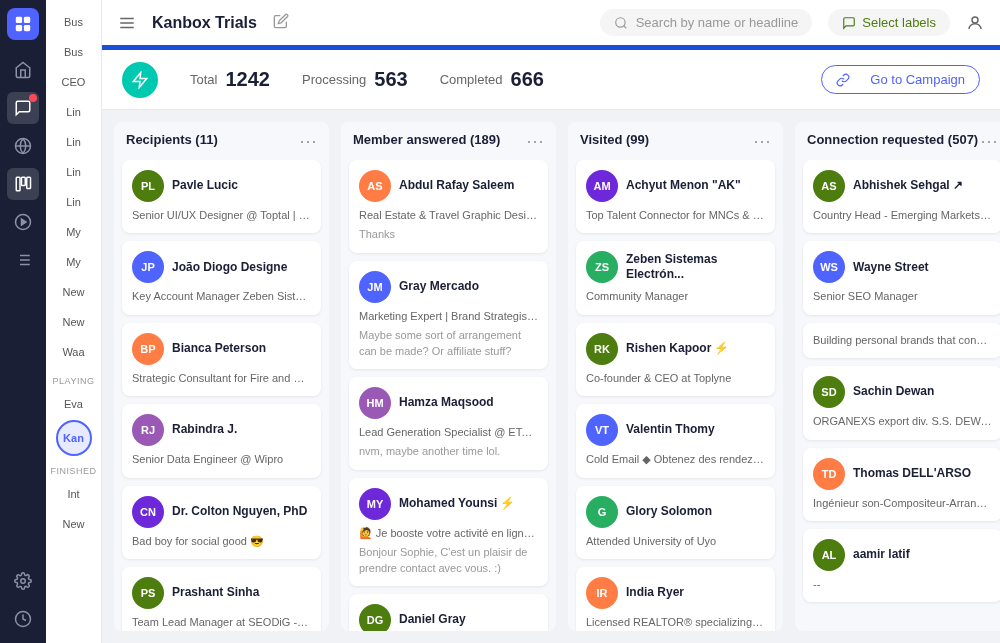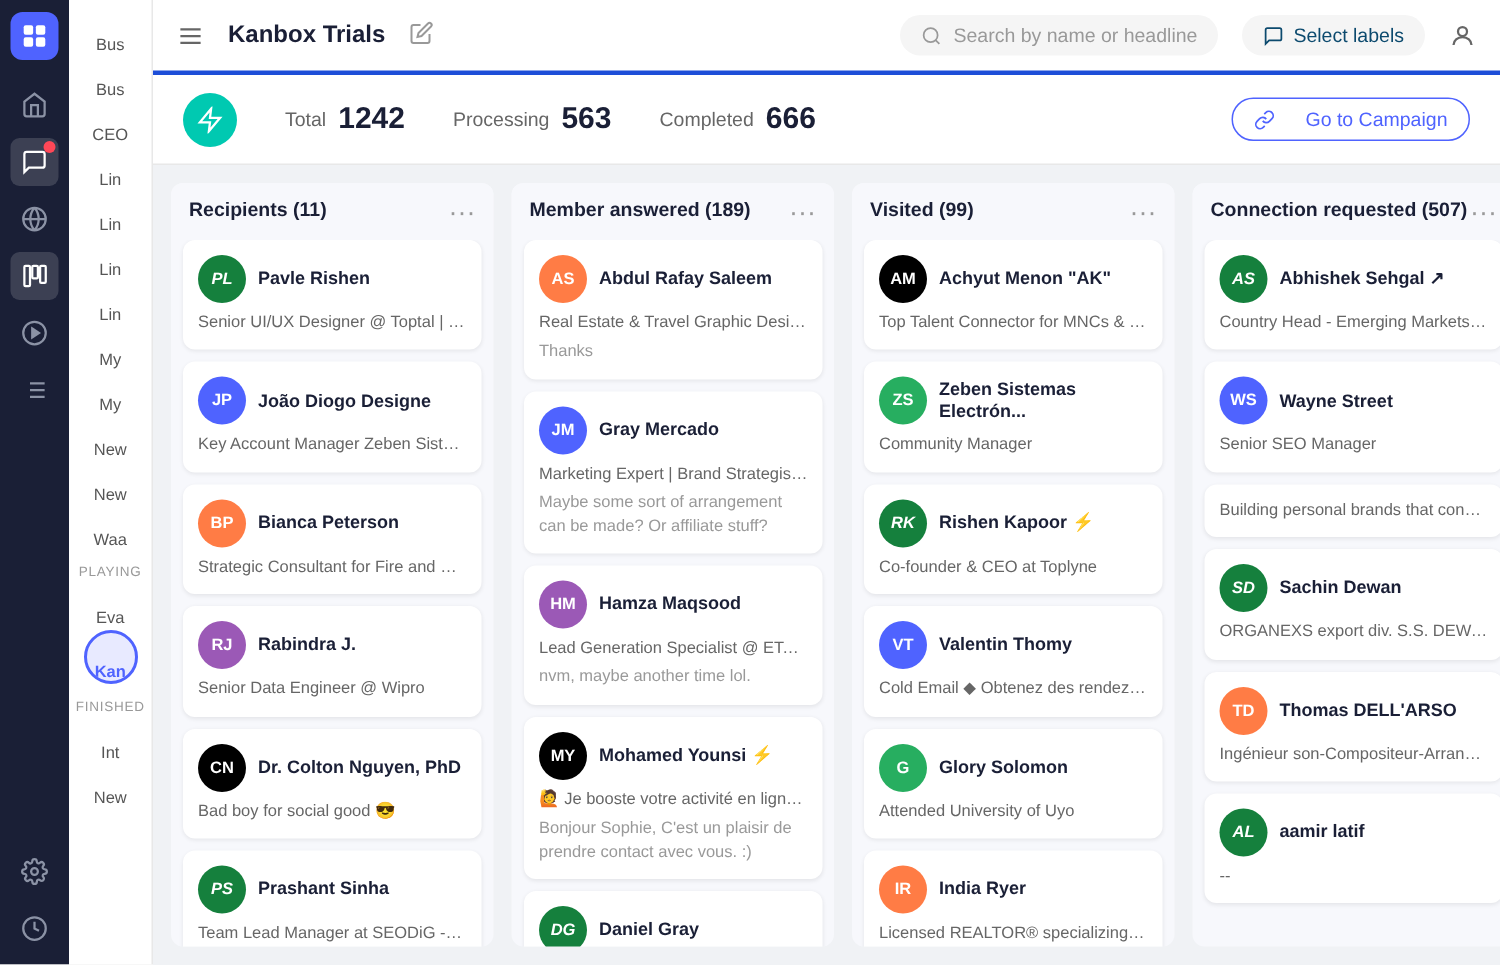--- a/index.html
+++ b/index.html
@@ -10,33 +10,33 @@
     .icon-bar-logo { width: 32px; height: 32px; background: #4f63ff; border-radius: 8px; display: flex; align-items: center; justify-content: center; margin-bottom: 8px; }
     .icon-bar-logo svg { fill: white; width: 18px; height: 18px; }
     .icon-btn { width: 32px; height: 32px; border-radius: 6px; display: flex; align-items: center; justify-content: center; color: #8b92a5; cursor: pointer; position: relative; }
     .icon-btn.active { background: rgba(255,255,255,0.15); color: white; }
     .icon-btn svg { width: 18px; height: 18px; }
     .badge { position: absolute; top: 2px; right: 2px; background: #ff4757; border-radius: 50%; width: 8px; height: 8px; }
 
     
     .sidebar { width: 56px; background: #fff; border-right: 1px solid #e8e8e8; display: flex; flex-direction: column; align-items: center; padding: 8px 0; gap: 2px; overflow: hidden; flex-shrink: 0; }
     .sidebar-section-label { font-size: 9px; color: #999; text-transform: uppercase; letter-spacing: 0.5px; margin-top: 8px; margin-bottom: 2px; }
-    .sidebar-item { width: 44px; height: 28px; border-radius: 6px; display: flex; align-items: flex-end; justify-content: center; cursor: pointer; font-size: 11px; color: #555; overflow: hidden; white-space: nowrap; text-overflow: ellipsis; }
+    .sidebar-item { width: 44px; height: 28px; border-radius: 6px; display: flex; align-items: center; justify-content: center; cursor: pointer; font-size: 11px; color: #555; overflow: hidden; white-space: nowrap; text-overflow: ellipsis; }
     .sidebar-item.active { background: #e8eaff; color: #4f63ff; font-weight: 600; border: 2px solid #4f63ff; border-radius: 50%; width: 36px; height: 36px; }
 
     
     .main { flex: 1; display: flex; flex-direction: column; overflow: hidden; }
 
     
-    .header { height: 50px; background: #fff; border-bottom: 3px solid #1d4ed8; display: flex; align-items: center; padding: 0 16px; gap: 16px; flex-shrink: 0; }
+    .header { height: 50px; background: #fff; border-bottom: 5px solid #1d4ed8; display: flex; align-items: center; padding: 0 16px; gap: 16px; flex-shrink: 0; }
     .header-menu-btn { color: #666; cursor: pointer; display: flex; align-items: center; }
     .header-title { font-size: 16px; font-weight: 600; color: #1a1f36; flex-shrink: 0; }
     .header-spacer { flex: 1; }
     .header-search { display: flex; align-items: center; gap: 8px; background: #f5f5f5; border-radius: 20px; padding: 6px 14px; color: #999; font-size: 13px; cursor: pointer; }
-    .header-labels { display: flex; align-items: center; gap: 6px; background: #f5f5f5; border-radius: 20px; padding: 6px 14px; color: #0c4a6e; font-size: 13px; cursor: pointer; }
+    .header-labels { display: flex; align-items: center; gap: 6px; background: #f5f5f5; border-radius: 20px; padding: 6px 14px; color: #4d7c0f; font-size: 13px; cursor: pointer; }
     .header-icon-btn { color: #666; cursor: pointer; display: flex; align-items: center; }
     .pencil-icon { color: #999; cursor: pointer; }
 
     
     .stats-bar { height: 60px; background: #fff; border-bottom: 1px solid #e8e8e8; display: flex; align-items: center; padding: 0 20px; gap: 32px; flex-shrink: 0; }
     .stats-icon { width: 36px; height: 36px; background: #00c9b1; border-radius: 50%; display: flex; align-items: center; justify-content: center; }
     .stats-group { display: flex; align-items: center; gap: 8px; }
     .stats-label { color: #666; font-size: 13px; }
     .stats-value { font-size: 20px; font-weight: 700; color: #1a1f36; }
     .go-campaign-btn { display: flex; align-items: center; gap: 20px; padding: 6px 14px; border: 1px solid #4f63ff; border-radius: 20px; color: #4f63ff; font-size: 13px; cursor: pointer; margin-left: auto; }
@@ -55,26 +55,26 @@
 
     
     .card { background: #fff; border-radius: 8px; padding: 10px; cursor: pointer; box-shadow: 0 1px 3px rgba(0,0,0,0.08); }
     .card-header { display: flex; align-items: center; gap: 8px; margin-bottom: 6px; }
     .avatar { width: 32px; height: 32px; border-radius: 50%; overflow: hidden; flex-shrink: 0; background: #e0e0e0; display: flex; align-items: center; justify-content: center; font-size: 11px; font-weight: 600; color: #555; }
     .card-name { font-size: 12px; font-weight: 600; color: #1a1f36; line-height: 1.3; }
     .card-subtitle { font-size: 11px; color: #666; line-height: 1.4; white-space: nowrap; overflow: hidden; text-overflow: ellipsis; }
     .card-message { font-size: 11px; color: #999; margin-top: 4px; line-height: 1.4; overflow: hidden; display: -webkit-box; -webkit-line-clamp: 2; -webkit-box-orient: vertical; }
 
     
-    .av-teal { background: #000000; color: white; }
+    .av-teal { background: #6d28d9; color: white; }
     .av-blue { background: #4f63ff; color: white; }
     .av-orange { background: #ff7c45; color: white; }
     .av-purple { background: #9b59b6; color: white; }
     .av-green { background: #27ae60; color: white; }
-    .av-gray { background: #15803d; color: white; font-style: italic; }
+    .av-gray { background: #4d7c0f; color: white; }
   </style>
 </head>
 <body>
 
 <div class="icon-bar">
   <div class="icon-bar-logo">
     <svg viewBox="0 0 20 20">
         <rect x="2" y="2" width="7" height="7" rx="1.5"></rect>
         <rect x="11" y="2" width="7" height="7" rx="1.5"></rect>
         <rect x="2" y="11" width="7" height="7" rx="1.5"></rect>
@@ -261,21 +261,21 @@
 
   <div class="column">
         <div class="column-header">
           <span class="column-title">Recipients (11)</span>
           <span class="column-more">···</span>
         </div>
         <div class="column-cards">
           <div class="card">
             <div class="card-header">
               <div class="avatar av-gray">PL</div>
-              <div class="card-name">Pavle Rishen</div>
+              <div class="card-name">Pavle Lucic</div>
             </div>
             <div class="card-subtitle">Senior UI/UX Designer @ Toptal | Prot...</div>
           </div>
           <div class="card">
             <div class="card-header">
               <div class="avatar av-blue">JP</div>
               <div class="card-name">João Diogo Designe</div>
             </div>
             <div class="card-subtitle">Key Account Manager Zeben Sistema...</div>
           </div>

